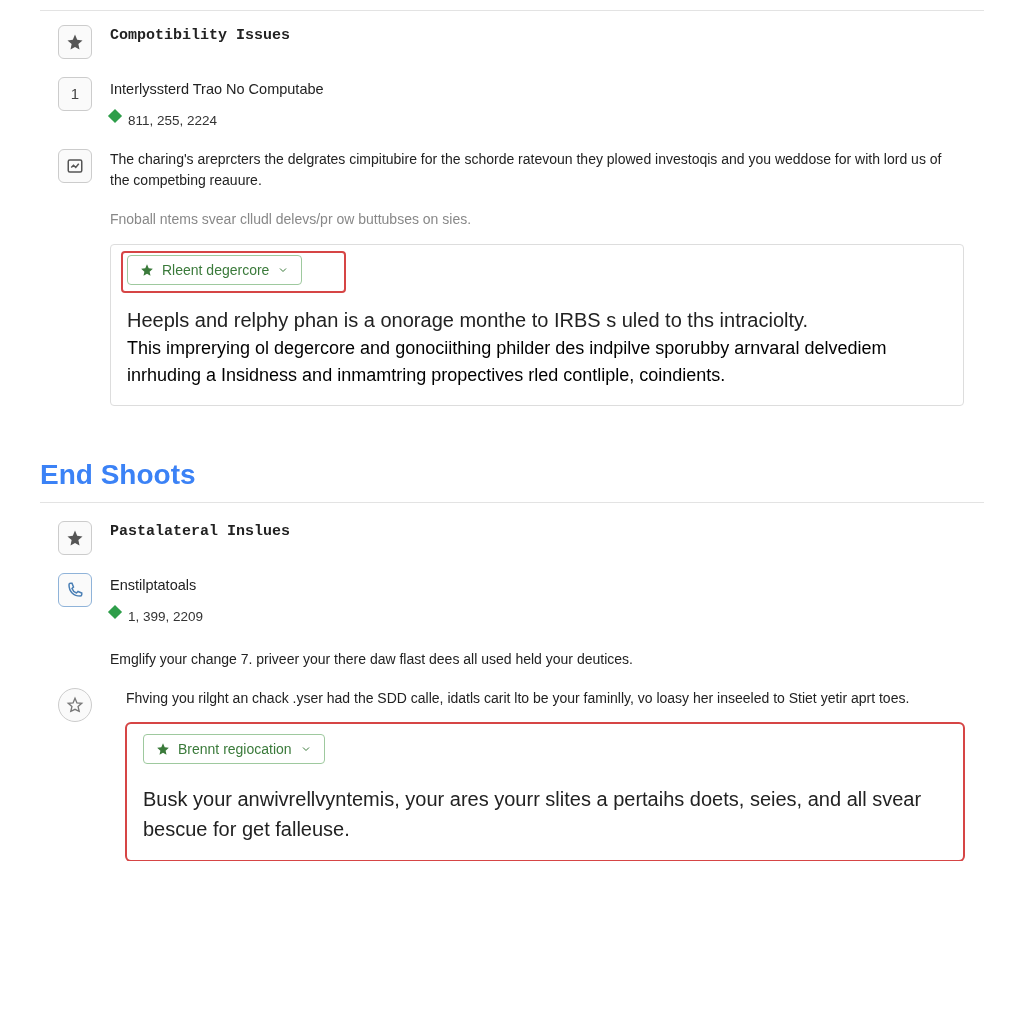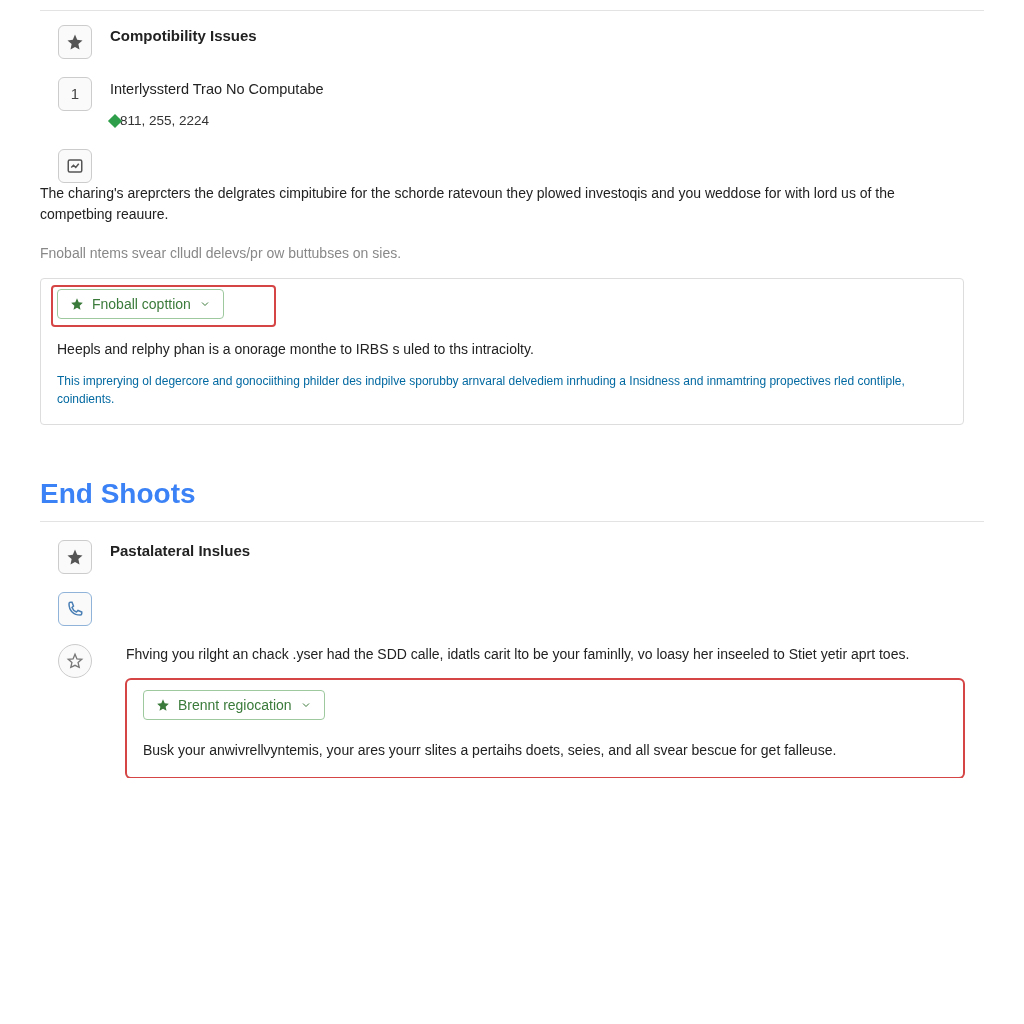--- a/index.html
+++ b/index.html
@@ -32,23 +32,23 @@
     display: flex;
     align-items: center;
     justify-content: center;
     background: #fafafa;
     color: #555;
   }
   .icon-box.circle { border-radius: 50%; }
   .icon-box svg { width: 18px; height: 18px; }
   .content-col { flex: 1; padding-right: 20px; }
 
-  .sec-title { font-weight: 700; font-size: 15px; color:#222; }
+  .sec-title { font-weight: 700; font-size: 15px; color:#222;font-family:Liberation Mono, monospace; }
   .sub-title { font-weight: 400; font-size: 14.5px; color:#222; margin-top: 2px;}
-  .date-line { display:flex; align-items:center; margin-top:10px; color:#333; font-size:13.5px;}
+  .date-line { display:flex; gap:8px; margin-top:10px; color:#333; font-size:13.5px;}
   .diamond {
     width:10px;height:10px;background:#2e9e4a;transform:rotate(45deg);display:inline-block;
   }
   .body-text { margin-top: 22px; font-size: 14px; color:#222; }
   .body-text.gray { color:#888; margin-top:18px; }
   .card {
     border:1px solid #ddd; border-radius:4px;
     margin-top:14px; padding: 10px 16px 16px 16px;
     background:#fff;
   }
@@ -67,22 +67,22 @@
   }
   .card.red-full { position:relative; }
   .drop-btn {
     display:inline-flex; align-items:center; gap:8px;
     border:1px solid #9ec99e; border-radius:4px;
     padding:6px 12px; background:#fff; color:#3a7a3a;
     font-size:14px; cursor:pointer;
   }
   .drop-btn .star { width:14px;height:14px; }
   .drop-btn .chev { width:12px;height:12px; }
-  .card-body { margin-top:20px; font-size:14px; color:#222;}
-  .card-sub { margin-top:12px; font-size:12px; color:#0369a1; line-height:1.5;}
+  .card-body { margin-top:20px; font-size:20px; color:#222;}
+  .card-sub { margin-top:0; font-size:18px; color:#000000; line-height:1.5;}
   .end-heading{
     font-size:28px; font-weight:700; color:#3b82f6;
     margin-top:48px; margin-bottom:6px;
   }
   .end-hr { border:none; border-top:1px solid #e3e3e3; margin-bottom:4px;}
 </style>
 </head>
 <body>
 
 <hr class="sep">
@@ -106,40 +106,40 @@
   </div>
   <div class="content-col">
     <div class="sub-title">Interlyssterd Trao No Computabe</div>
     <div class="date-line">
       <span class="diamond"></span>
       <span>811, 255, 2224</span>
     </div>
   </div>
 </div>
 
-<div class="section-row" style="padding-top:18px;flex-direction:column;">
+<div class="section-row" style="padding-top:18px;">
   <div class="icon-col">
     <div class="icon-box">
       <svg viewBox="0 0 24 24" fill="none" stroke="#555" stroke-width="2">
           <rect x="3" y="4" width="18" height="16" rx="2"></rect>
           <path d="M7 14l3-3 3 3 4-5"></path>
         </svg>
     </div>
   </div>
   <div class="content-col">
     <div class="body-text" style="margin-top:0;">The charing's areprcters the delgrates cimpitubire for the schorde ratevoun they plowed investoqis and you weddose for with lord us of the competbing reauure.</div>
     <div class="body-text gray">Fnoball ntems svear clludl delevs/pr ow buttubses on sies.</div>
 
     <div class="card red-top">
       <div class="highlight-frame-top"></div>
       <button class="drop-btn">
         <svg class="star" viewBox="0 0 24 24" fill="#3a7a3a">
             <path d="M12 2l2.9 6.9L22 10l-5.5 4.8L18 22l-6-3.5L6 22l1.5-7.2L2 10l7.1-1.1z"></path>
           </svg>
-        <span>Fnoball copttion</span>
+        <span>Rleent degercore</span>
         <svg class="chev" viewBox="0 0 24 24" fill="none" stroke="#3a7a3a" stroke-width="2">
             <path d="M6 9l6 6 6-6"></path>
           </svg>
       </button>
       <div class="card-body">Heepls and relphy phan is a onorage monthe to IRBS s uled to ths intraciolty.</div>
       <div class="card-sub">This imprerying ol degercore and gonociithing philder des indpilve sporubby arnvaral delvediem inrhuding a Insidness and inmamtring propectives rled contliple, coindients.</div>
     </div>
   </div>
 </div>
 
@@ -159,20 +159,28 @@
   </div>
 </div>
 
 <div class="section-row" style="padding-top:18px;">
   <div class="icon-col">
     <div class="icon-box" style="border-color:#8fb3d9;">
       <svg viewBox="0 0 24 24" fill="none" stroke="#4a7fb5" stroke-width="2">
           <path d="M4 5c0-1 1-2 2-2h2l2 5-2 2c1 3 3 5 6 6l2-2 5 2v2c0 1-1 2-2 2C10 20 4 14 4 5z"></path>
         </svg>
     </div>
+  </div>
+  <div class="content-col">
+    <div class="sub-title">Enstilptatoals</div>
+    <div class="date-line">
+      <span class="diamond"></span>
+      <span>1, 399, 2209</span>
+    </div>
+    <div class="body-text">Emglify your change 7. priveer your there daw flast dees all used held your deutices.</div>
   </div>
 </div>
 
 <div class="section-row" style="padding-top:18px;gap:16px;">
   <div class="icon-col">
     <div class="icon-box circle">
       <svg viewBox="0 0 24 24" fill="none" stroke="#777" stroke-width="1.8">
           <path d="M12 3l2.6 6.2 6.4.6-4.9 4.3 1.5 6.4L12 17.8 6.4 20.5l1.5-6.4L3 9.8l6.4-.6z"></path>
         </svg>
     </div>

